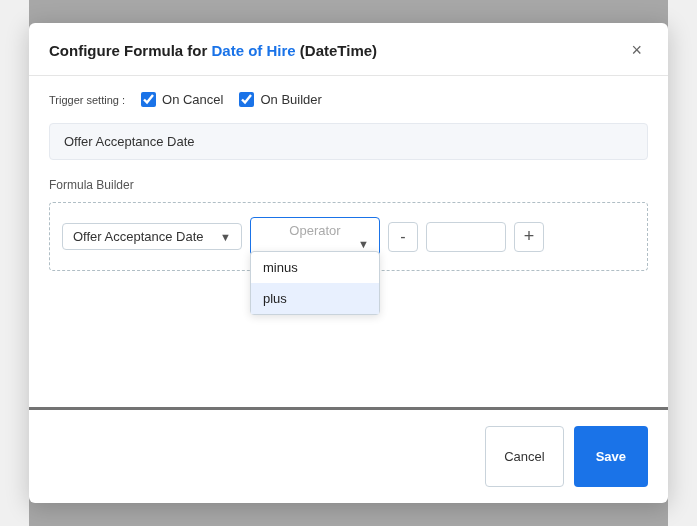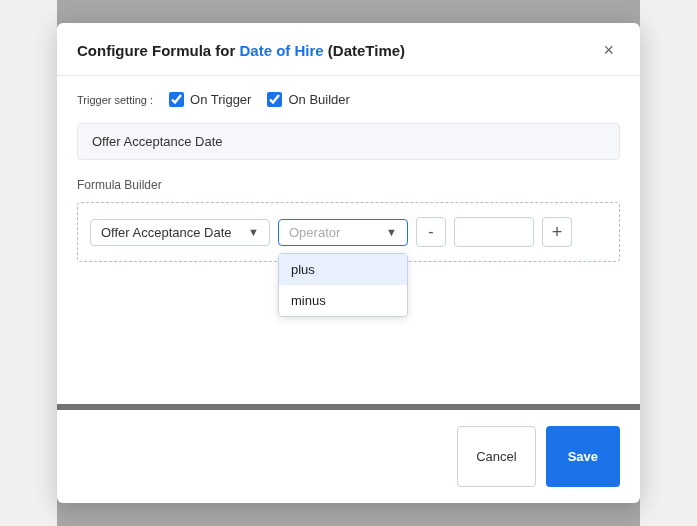--- a/index.html
+++ b/index.html
@@ -7,21 +7,21 @@
       font-family: -apple-system, BlinkMacSystemFont, 'Segoe UI', Arial, sans-serif;
       background: #f0f0f0;
       display: flex;
       align-items: center;
       justify-content: center;
       width: 697px;
       height: 526px;
       font-size: 13px;
     }
     .modal-overlay {
-      width: 583px;
+      width: 639px;
       height: 526px;
       display: flex;
       align-items: center;
       justify-content: center;
       background: rgba(0,0,0,0.3);
     }
     .modal {
       background: #fff;
       border-radius: 6px;
       width: 640px;
@@ -131,20 +131,21 @@
       align-items: center;
       border: 1.5px solid #1a73e8;
       border-radius: 4px;
       background: #fff;
       padding: 5px 10px;
       min-width: 130px;
       color: #aaa;
       font-size: 13px;
       cursor: pointer;
       position: relative;
+      flex-direction: column;
     }
     .operator-select span.arrow {
       margin-left: auto;
       color: #555;
       font-size: 11px;
     }
     .minus-btn {
       background: #fff;
       border: 1px solid #c9d3db;
       border-radius: 4px;
@@ -197,21 +198,21 @@
       font-size: 13px;
     }
     .dropdown-item.hovered {
       background: #e8f0fe;
     }
     .modal-footer {
       display: flex;
       justify-content: flex-end;
       gap: 10px;
       padding: 16px 20px;
-      border-top: 6px solid #737373;
+      border-top: 3px solid #737373;
     }
     .btn-cancel {
       background: #fff;
       border: 1px solid #c9d3db;
       border-radius: 4px;
       padding: 7px 18px;
       font-size: 13px;
       color: #333;
       cursor: pointer;
     }
@@ -240,21 +241,21 @@
         <span>Configure Formula for </span><span class="highlight">Date of Hire</span><span> (DateTime)</span>
       </span>
       <button class="close-btn">×</button>
     </div>
 
     <div class="modal-body">
       <div class="trigger-row">
         <span class="trigger-label">Trigger setting :</span>
         <div class="checkbox-group">
           <input type="checkbox" id="on-create" checked="" style="">
-          <label for="on-create">On Trigger</label>
+          <label for="on-create">On Cancel</label>
         </div>
         <div class="checkbox-group">
           <input type="checkbox" id="on-update" checked="" style="">
           <label for="on-update">On Builder</label>
         </div>
       </div>
 
       <div class="field-header-box">
         <span>Offer Acceptance Date</span>
       </div>
@@ -267,22 +268,22 @@
             <span>Offer Acceptance Date</span>
             <span class="arrow">▼</span>
           </div>
 
           <div class="operator-wrapper">
             <div class="operator-select">
               <span>Operator</span>
               <span class="arrow">▼</span>
             </div>
             <div class="dropdown-menu">
+              <div class="dropdown-item">minus</div>
               <div class="dropdown-item hovered">plus</div>
-              <div class="dropdown-item">minus</div>
             </div>
           </div>
 
           <button class="minus-btn">-</button>
 
           <input class="value-input" type="text" style="">
 
           <button class="plus-btn">+</button>
         </div>
       </div>

